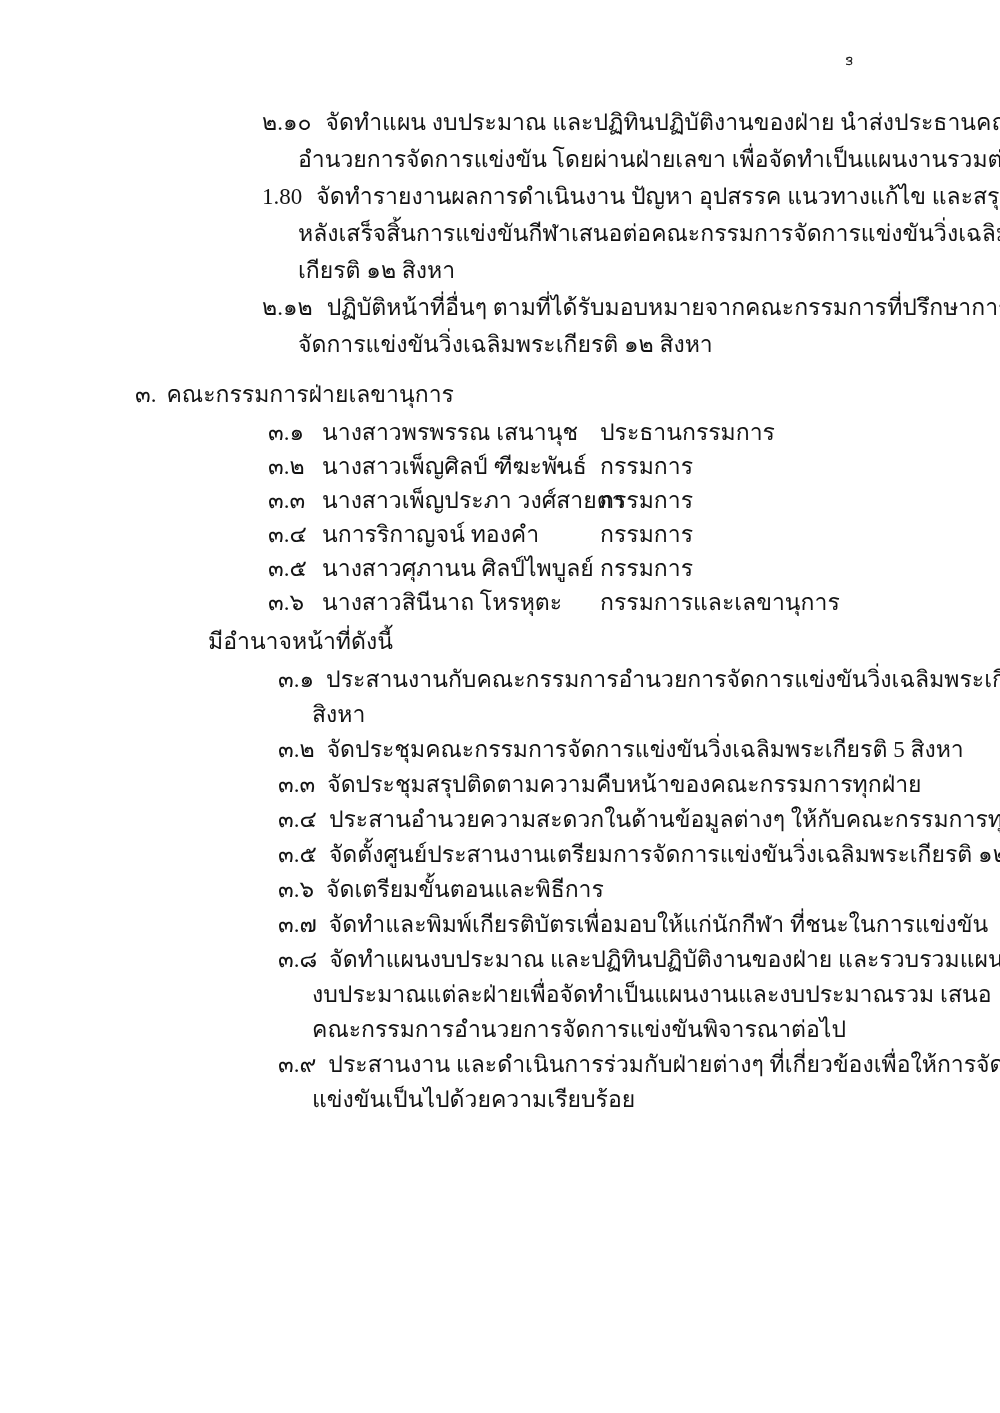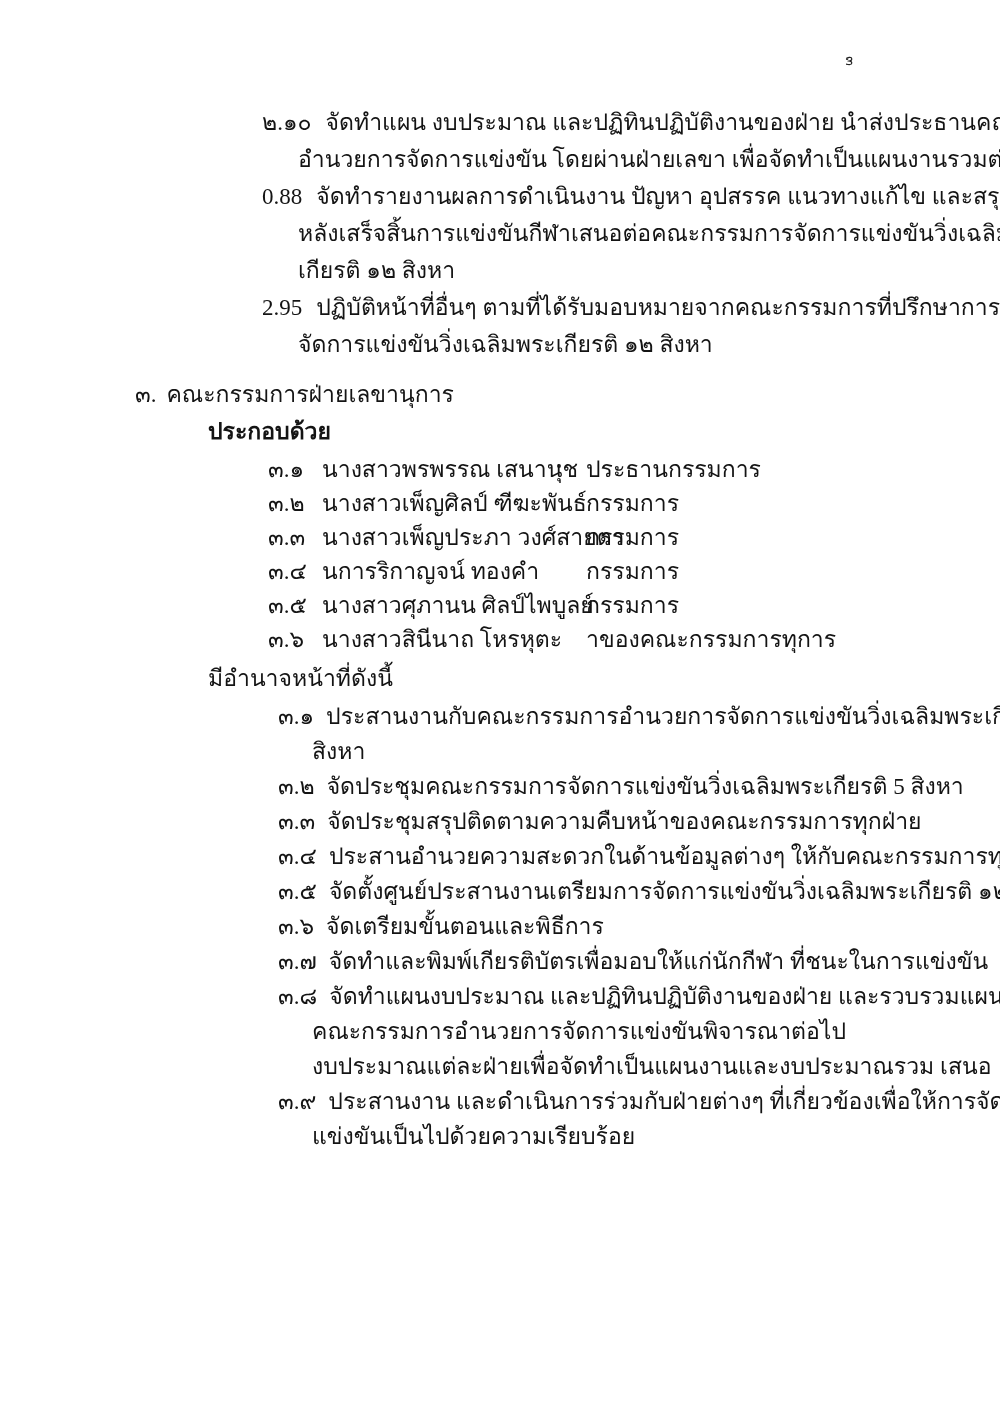--- a/index.html
+++ b/index.html
@@ -29,21 +29,21 @@
 
   
   .sec3head { margin:13px 0 0 135px; font-size:23px; font-weight:normal; line-height:37px; }
   .sec3head .num { margin-right:10px; }
   .subhead { margin-left:208px; font-size:23px; font-weight:bold; line-height:37px; }
 
   
   .members { margin-top:3px; }
   .member { position:relative; margin-left:268px; font-size:23px; line-height:34px; white-space:nowrap; }
   .member .num { display:inline-block; width:54px; }
-  .member .role { position:absolute; left:318px; }
+  .member .role { position:absolute; left:332px; }
 
   .dutyhead { margin:4px 0 2px 208px; font-size:23px; font-weight:normal; line-height:36px; }
 
   
   .duty { margin-left:278px; font-size:23px; line-height:35px; }
   .duty .num { margin-right:12px; }
   .duty .cont { margin-left:34px; }
 
   .stray-dot {
     position:absolute; left:557px; top:464px;
@@ -58,52 +58,51 @@
   <div class="pagenum">๓</div>
   <span class="stray-dot"></span>
 
   <div class="content">
 
     <div class="s2item">
       <div class="line"><span class="num">๒.๑๐</span><span>จัดทำแผน งบประมาณ และปฏิทินปฏิบัติงานของฝ่าย นำส่งประธานคณะ</span></div>
       <div class="line cont">อำนวยการจัดการแข่งขัน โดยผ่านฝ่ายเลขา  เพื่อจัดทำเป็นแผนงานรวมต่อไป</div>
     </div>
     <div class="s2item">
-      <div class="line"><span class="num">0.88</span><span>จัดทำรายงานผลการดำเนินงาน ปัญหา อุปสรรค แนวทางแก้ไข และสรุปรวม</span></div>
+      <div class="line"><span class="num">1.80</span><span>จัดทำรายงานผลการดำเนินงาน ปัญหา อุปสรรค แนวทางแก้ไข และสรุปรวม</span></div>
       <div class="line cont">หลังเสร็จสิ้นการแข่งขันกีฬาเสนอต่อคณะกรรมการจัดการแข่งขันวิ่งเฉลิมพระ</div>
       <div class="line cont">เกียรติ ๑๒ สิงหา</div>
     </div>
     <div class="s2item">
-      <div class="line"><span class="num">2.95</span><span>ปฏิบัติหน้าที่อื่นๆ ตามที่ได้รับมอบหมายจากคณะกรรมการที่ปรึกษาการ</span></div>
+      <div class="line"><span class="num">๒.๑๒</span><span>ปฏิบัติหน้าที่อื่นๆ ตามที่ได้รับมอบหมายจากคณะกรรมการที่ปรึกษาการ</span></div>
       <div class="line cont">จัดการแข่งขันวิ่งเฉลิมพระเกียรติ ๑๒ สิงหา</div>
     </div>
 
     <div class="sec3head line">
       <span class="num">๓.</span><span>คณะกรรมการฝ่ายเลขานุการ</span>
     </div>
-    <div class="subhead line">ประกอบด้วย</div>
 
     <div class="members">
       <div class="member">
         <span class="num">๓.๑</span><span>นางสาวพรพรรณ เสนานุช</span><span class="role">ประธานกรรมการ</span>
       </div>
       <div class="member">
         <span class="num">๓.๒</span><span>นางสาวเพ็ญศิลป์ ฑีฆะพันธ์</span><span class="role">กรรมการ</span>
       </div>
       <div class="member">
         <span class="num">๓.๓</span><span>นางสาวเพ็ญประภา วงศ์สายตา</span><span class="role">กรรมการ</span>
       </div>
       <div class="member">
         <span class="num">๓.๔</span><span>นการริกาญจน์ ทองคำ</span><span class="role">กรรมการ</span>
       </div>
       <div class="member">
         <span class="num">๓.๕</span><span>นางสาวศุภานน ศิลป์ไพบูลย์</span><span class="role">กรรมการ</span>
       </div>
       <div class="member">
-        <span class="num">๓.๖</span><span>นางสาวสินีนาถ โหรหุตะ</span><span class="role">าของคณะกรรมการทุการ</span>
+        <span class="num">๓.๖</span><span>นางสาวสินีนาถ โหรหุตะ</span><span class="role">กรรมการและเลขานุการ</span>
       </div>
     </div>
 
     <div class="dutyhead line">มีอำนาจหน้าที่ดังนี้</div>
 
     <div class="duty">
       <div class="line"><span class="num">๓.๑</span><span>ประสานงานกับคณะกรรมการอำนวยการจัดการแข่งขันวิ่งเฉลิมพระเกียรติ ๑๒</span></div>
       <div class="line cont">สิงหา</div>
     </div>
     <div class="duty">
@@ -119,22 +118,22 @@
       <div class="line"><span class="num">๓.๕</span><span>จัดตั้งศูนย์ประสานงานเตรียมการจัดการแข่งขันวิ่งเฉลิมพระเกียรติ ๑๒ สิงหา</span></div>
     </div>
     <div class="duty">
       <div class="line"><span class="num">๓.๖</span><span>จัดเตรียมขั้นตอนและพิธีการ</span></div>
     </div>
     <div class="duty">
       <div class="line"><span class="num">๓.๗</span><span>จัดทำและพิมพ์เกียรติบัตรเพื่อมอบให้แก่นักกีฬา ที่ชนะในการแข่งขัน</span></div>
     </div>
     <div class="duty">
       <div class="line"><span class="num">๓.๘</span><span>จัดทำแผนงบประมาณ และปฏิทินปฏิบัติงานของฝ่าย และรวบรวมแผนงาน</span></div>
+      <div class="line cont">งบประมาณแต่ละฝ่ายเพื่อจัดทำเป็นแผนงานและงบประมาณรวม เสนอ</div>
       <div class="line cont">คณะกรรมการอำนวยการจัดการแข่งขันพิจารณาต่อไป</div>
-      <div class="line cont">งบประมาณแต่ละฝ่ายเพื่อจัดทำเป็นแผนงานและงบประมาณรวม เสนอ</div>
     </div>
     <div class="duty">
       <div class="line"><span class="num">๓.๙</span><span>ประสานงาน และดำเนินการร่วมกับฝ่ายต่างๆ ที่เกี่ยวข้องเพื่อให้การจัดการ</span></div>
       <div class="line cont">แข่งขันเป็นไปด้วยความเรียบร้อย</div>
     </div>
 
   </div>
 </div>
 
 </body></html>

